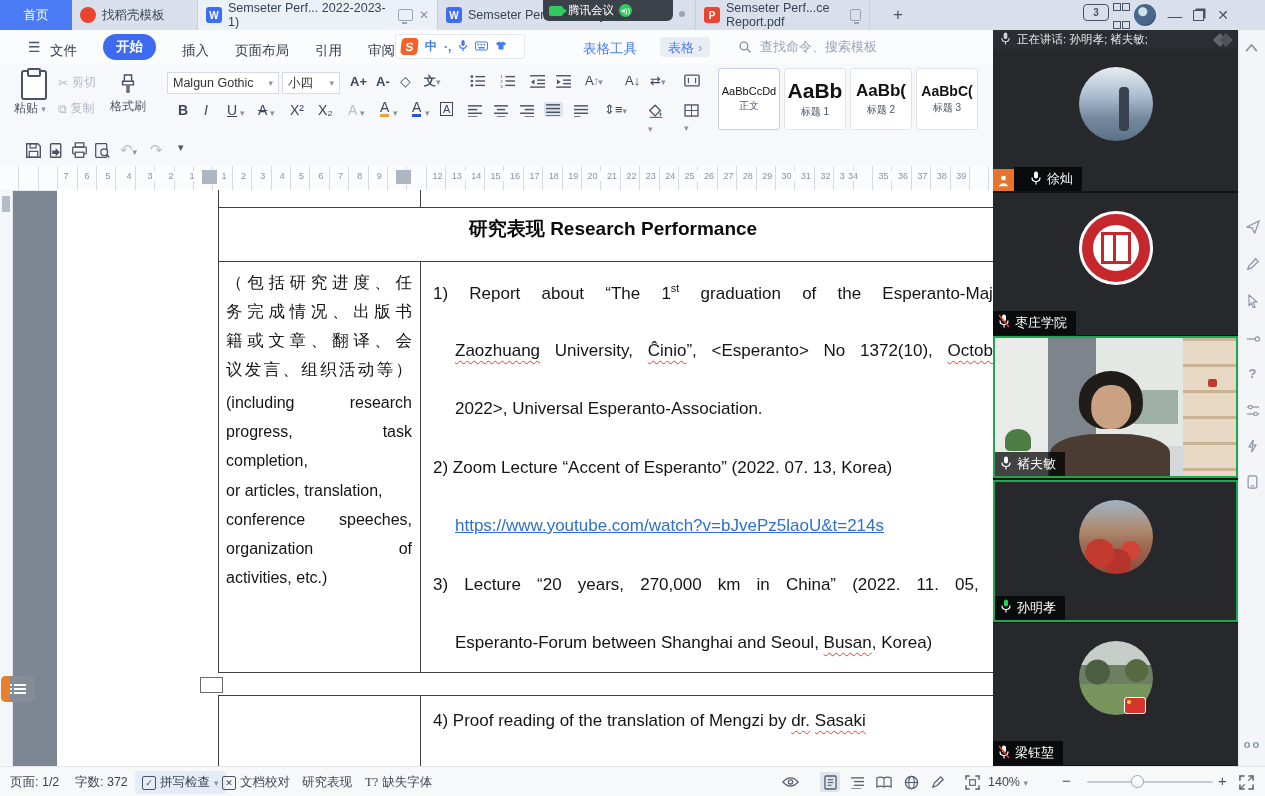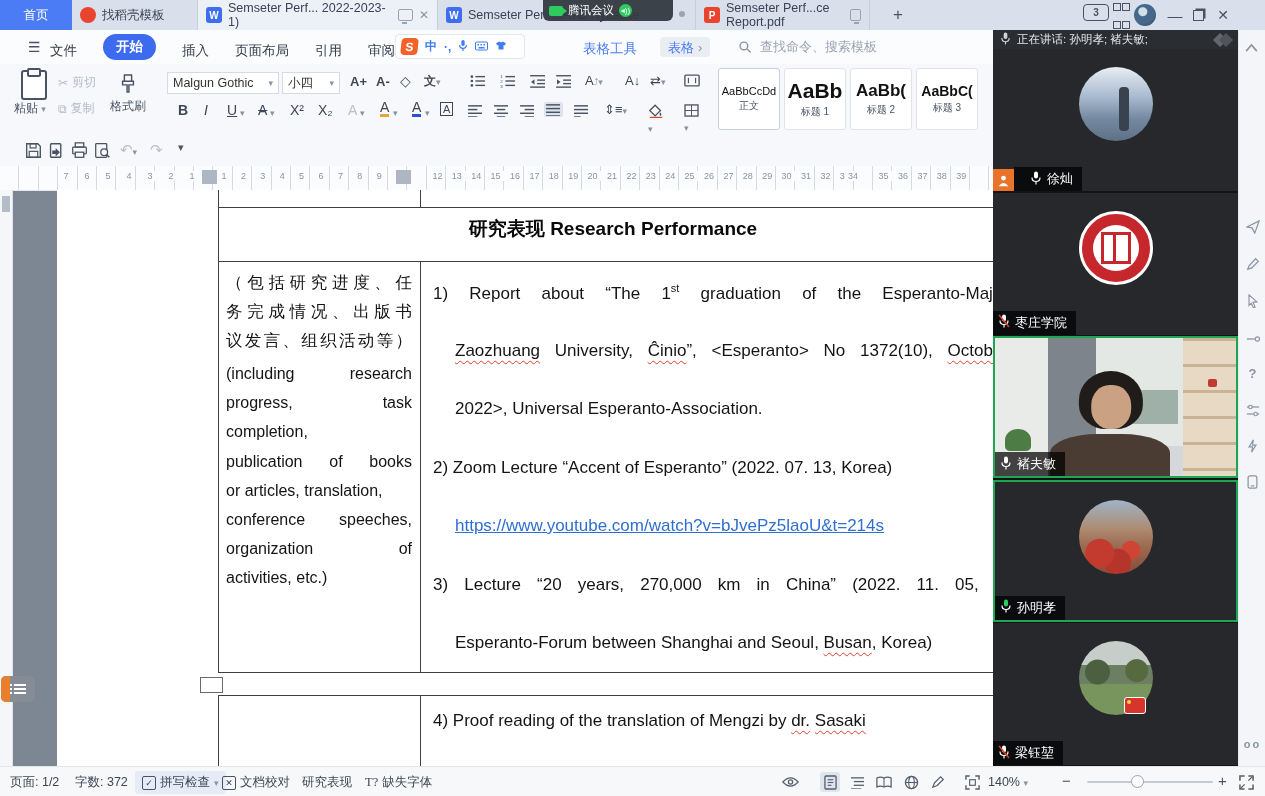--- a/index.html
+++ b/index.html
@@ -546,26 +546,26 @@
     <div class="tline" style="left:218px;top:672px;width:790px;height:1px;"></div>
     <div class="splitrect"></div>
     <div class="tline" style="left:218px;top:695px;width:790px;height:1px;"></div>
     <div class="tline" style="left:218px;top:695px;width:1px;height:71px;"></div>
     <div class="tline" style="left:420px;top:695px;width:1px;height:71px;"></div>
 
     <div class="doc-title">研究表现 Research Performance</div>
     <div id="left-cell">
         <div class="cnl">（包括研究进度、任</div>
         <div class="cnl">务完成情况、出版书</div>
+        <div class="cnl">籍或文章、翻译、会</div>
         <div class="cnl">议发言、组织活动等）</div>
         <div class="engap"></div>
         <div class="enl j">(including research</div>
         <div class="enl j">progress, task</div>
         <div class="enl">completion,</div>
-        <div class="enl j">publication of books</div>
         <div class="enl">or articles, translation,</div>
         <div class="enl j">conference speeches,</div>
         <div class="enl j">organization of</div>
         <div class="enl">activities, etc.)</div>
       </div>
     <div id="doc-lines">
         <div class="doc-line just" style="left: 433px; top: 282px; width: 575px;"><span>1) Report about “The 1</span><span class="sup">st</span><span> graduation of the Esperanto-Major</span></div>
         <div class="doc-line just" style="left: 455px; top: 341px; width: 553px;"><span class="spell">Zaozhuang</span><span> University, </span><span class="spell">Ĉinio</span><span>”, &lt;Esperanto&gt; No 1372(10), </span><span class="spell">October</span></div>
         <div class="doc-line" style="left: 455px; top: 399px;"><span>2022&gt;, Universal Esperanto-Association.</span></div>
         <div class="doc-line" style="left: 433px; top: 458px;"><span>2) Zoom Lecture “Accent of Esperanto” (2022. 07. 13, Korea)</span></div>

